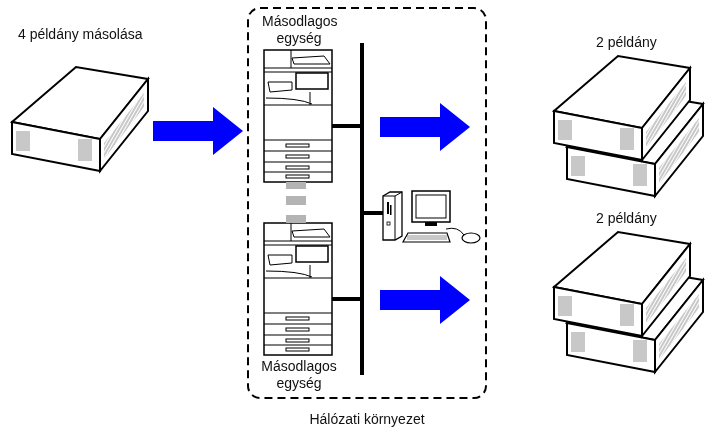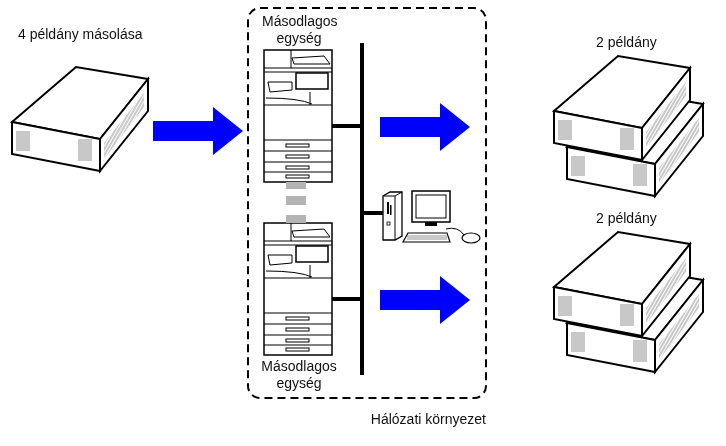--- a/index.html
+++ b/index.html
@@ -109,15 +109,15 @@
 
 <div class="lbl" style="left:18px; top:26px;text-align:right;">4 példány másolása</div>
 <div class="lbl ctr" style="left:262px; top:13px; width:74px;">
   <div>Másodlagos</div>
   <div>egység</div>
 </div>
 <div class="lbl ctr" style="left:256px; top:358px; width:86px;">
   <div>Másodlagos</div>
   <div>egység</div>
 </div>
-<div class="lbl ctr" style="left:248px; top:411px; width:238px;text-align:right;">Hálózati környezet</div>
+<div class="lbl ctr" style="left:248px; top:411px; width:238px;">Hálózati környezet</div>
 <div class="lbl" style="left:596px; top:34px;">2 példány</div>
 <div class="lbl" style="left:596px; top:210px;">2 példány</div>
 
 </body></html>

